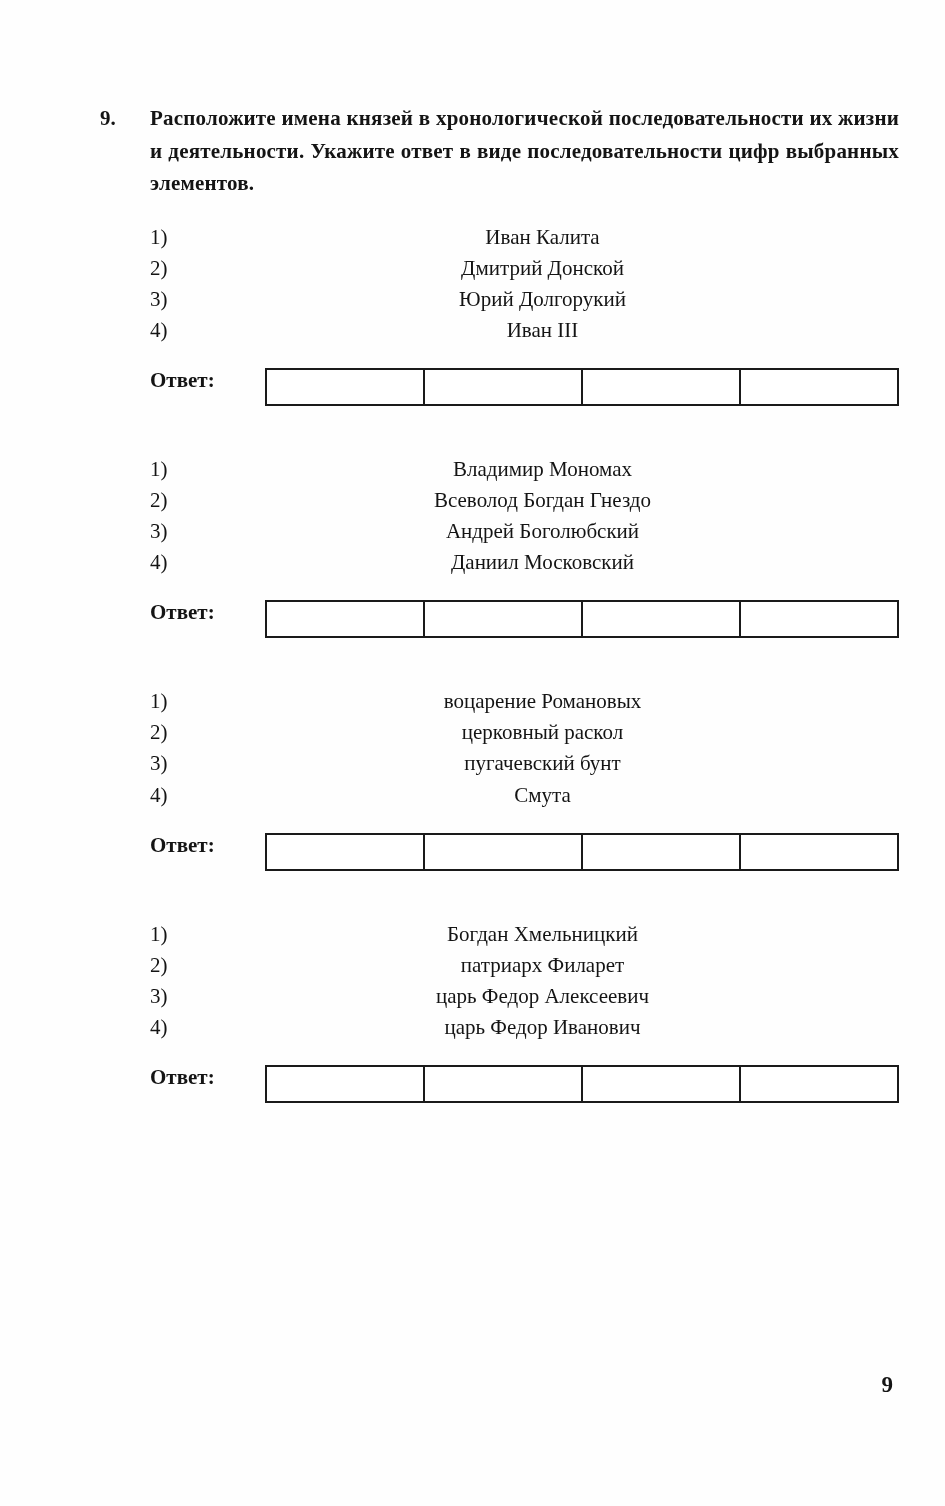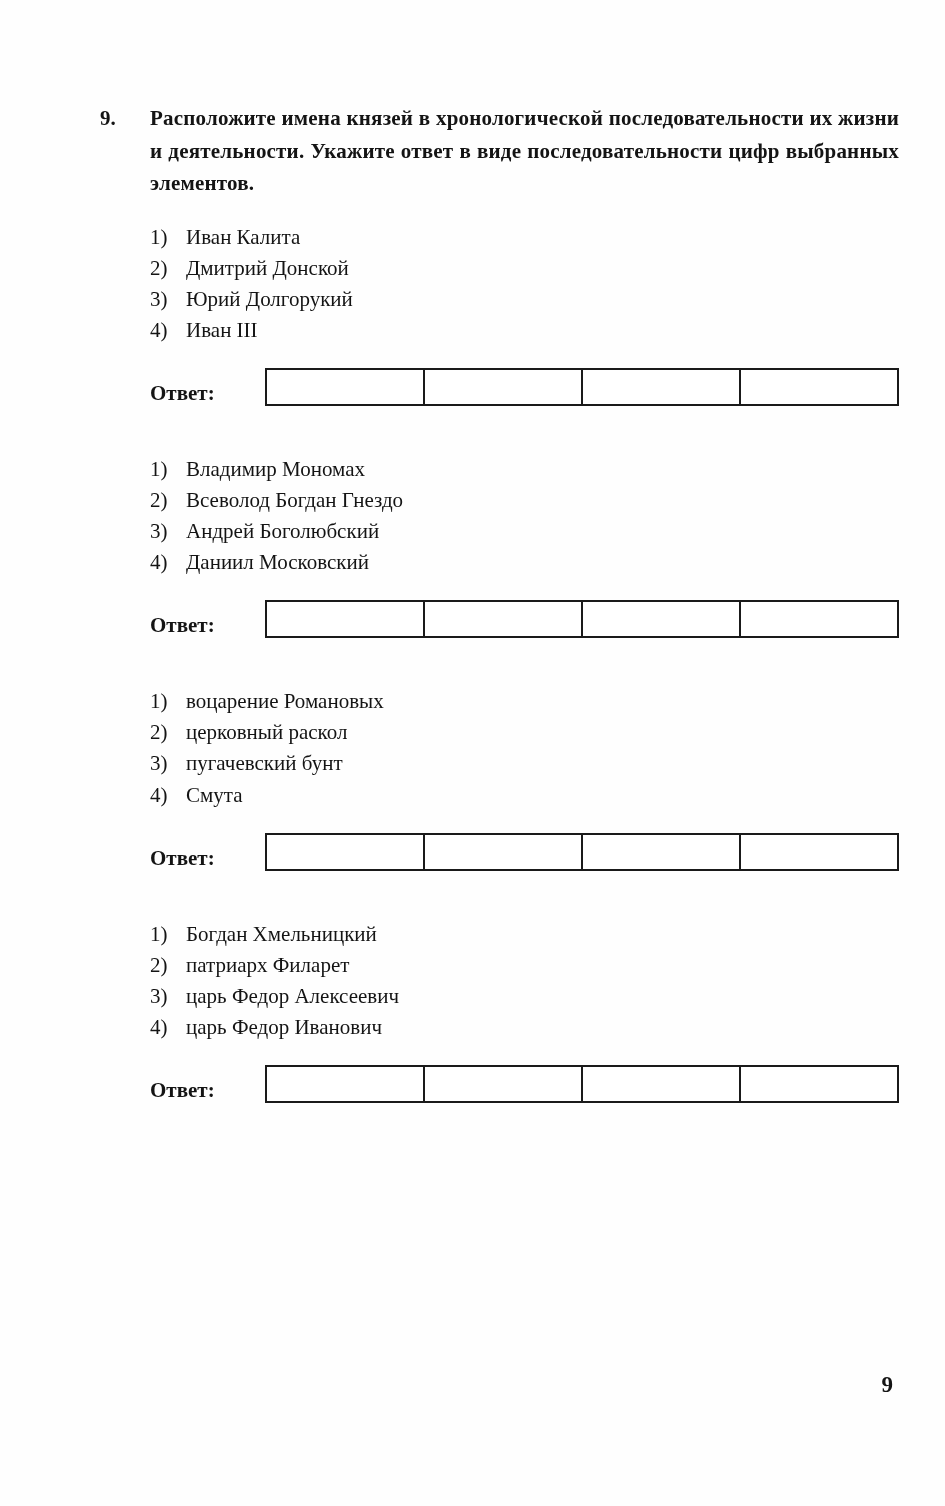--- a/index.html
+++ b/index.html
@@ -47,24 +47,25 @@
     display: flex;
     font-size: 21px;
     line-height: 1.48;
   }
   .opt-num {
     width: 36px;
     flex-shrink: 0;
   }
   .opt-text {
     flex: 1;
+    text-align: center;
   }
   .answer-row {
     display: flex;
-    align-items: flex-end;
+    align-items: flex-start;
     margin: 22px 0 0 50px;
   }
   .answer-label {
     width: 115px;
     flex-shrink: 0;
     font-weight: bold;
     font-size: 21px;
   }
   .answer-table {
     flex: 1;

